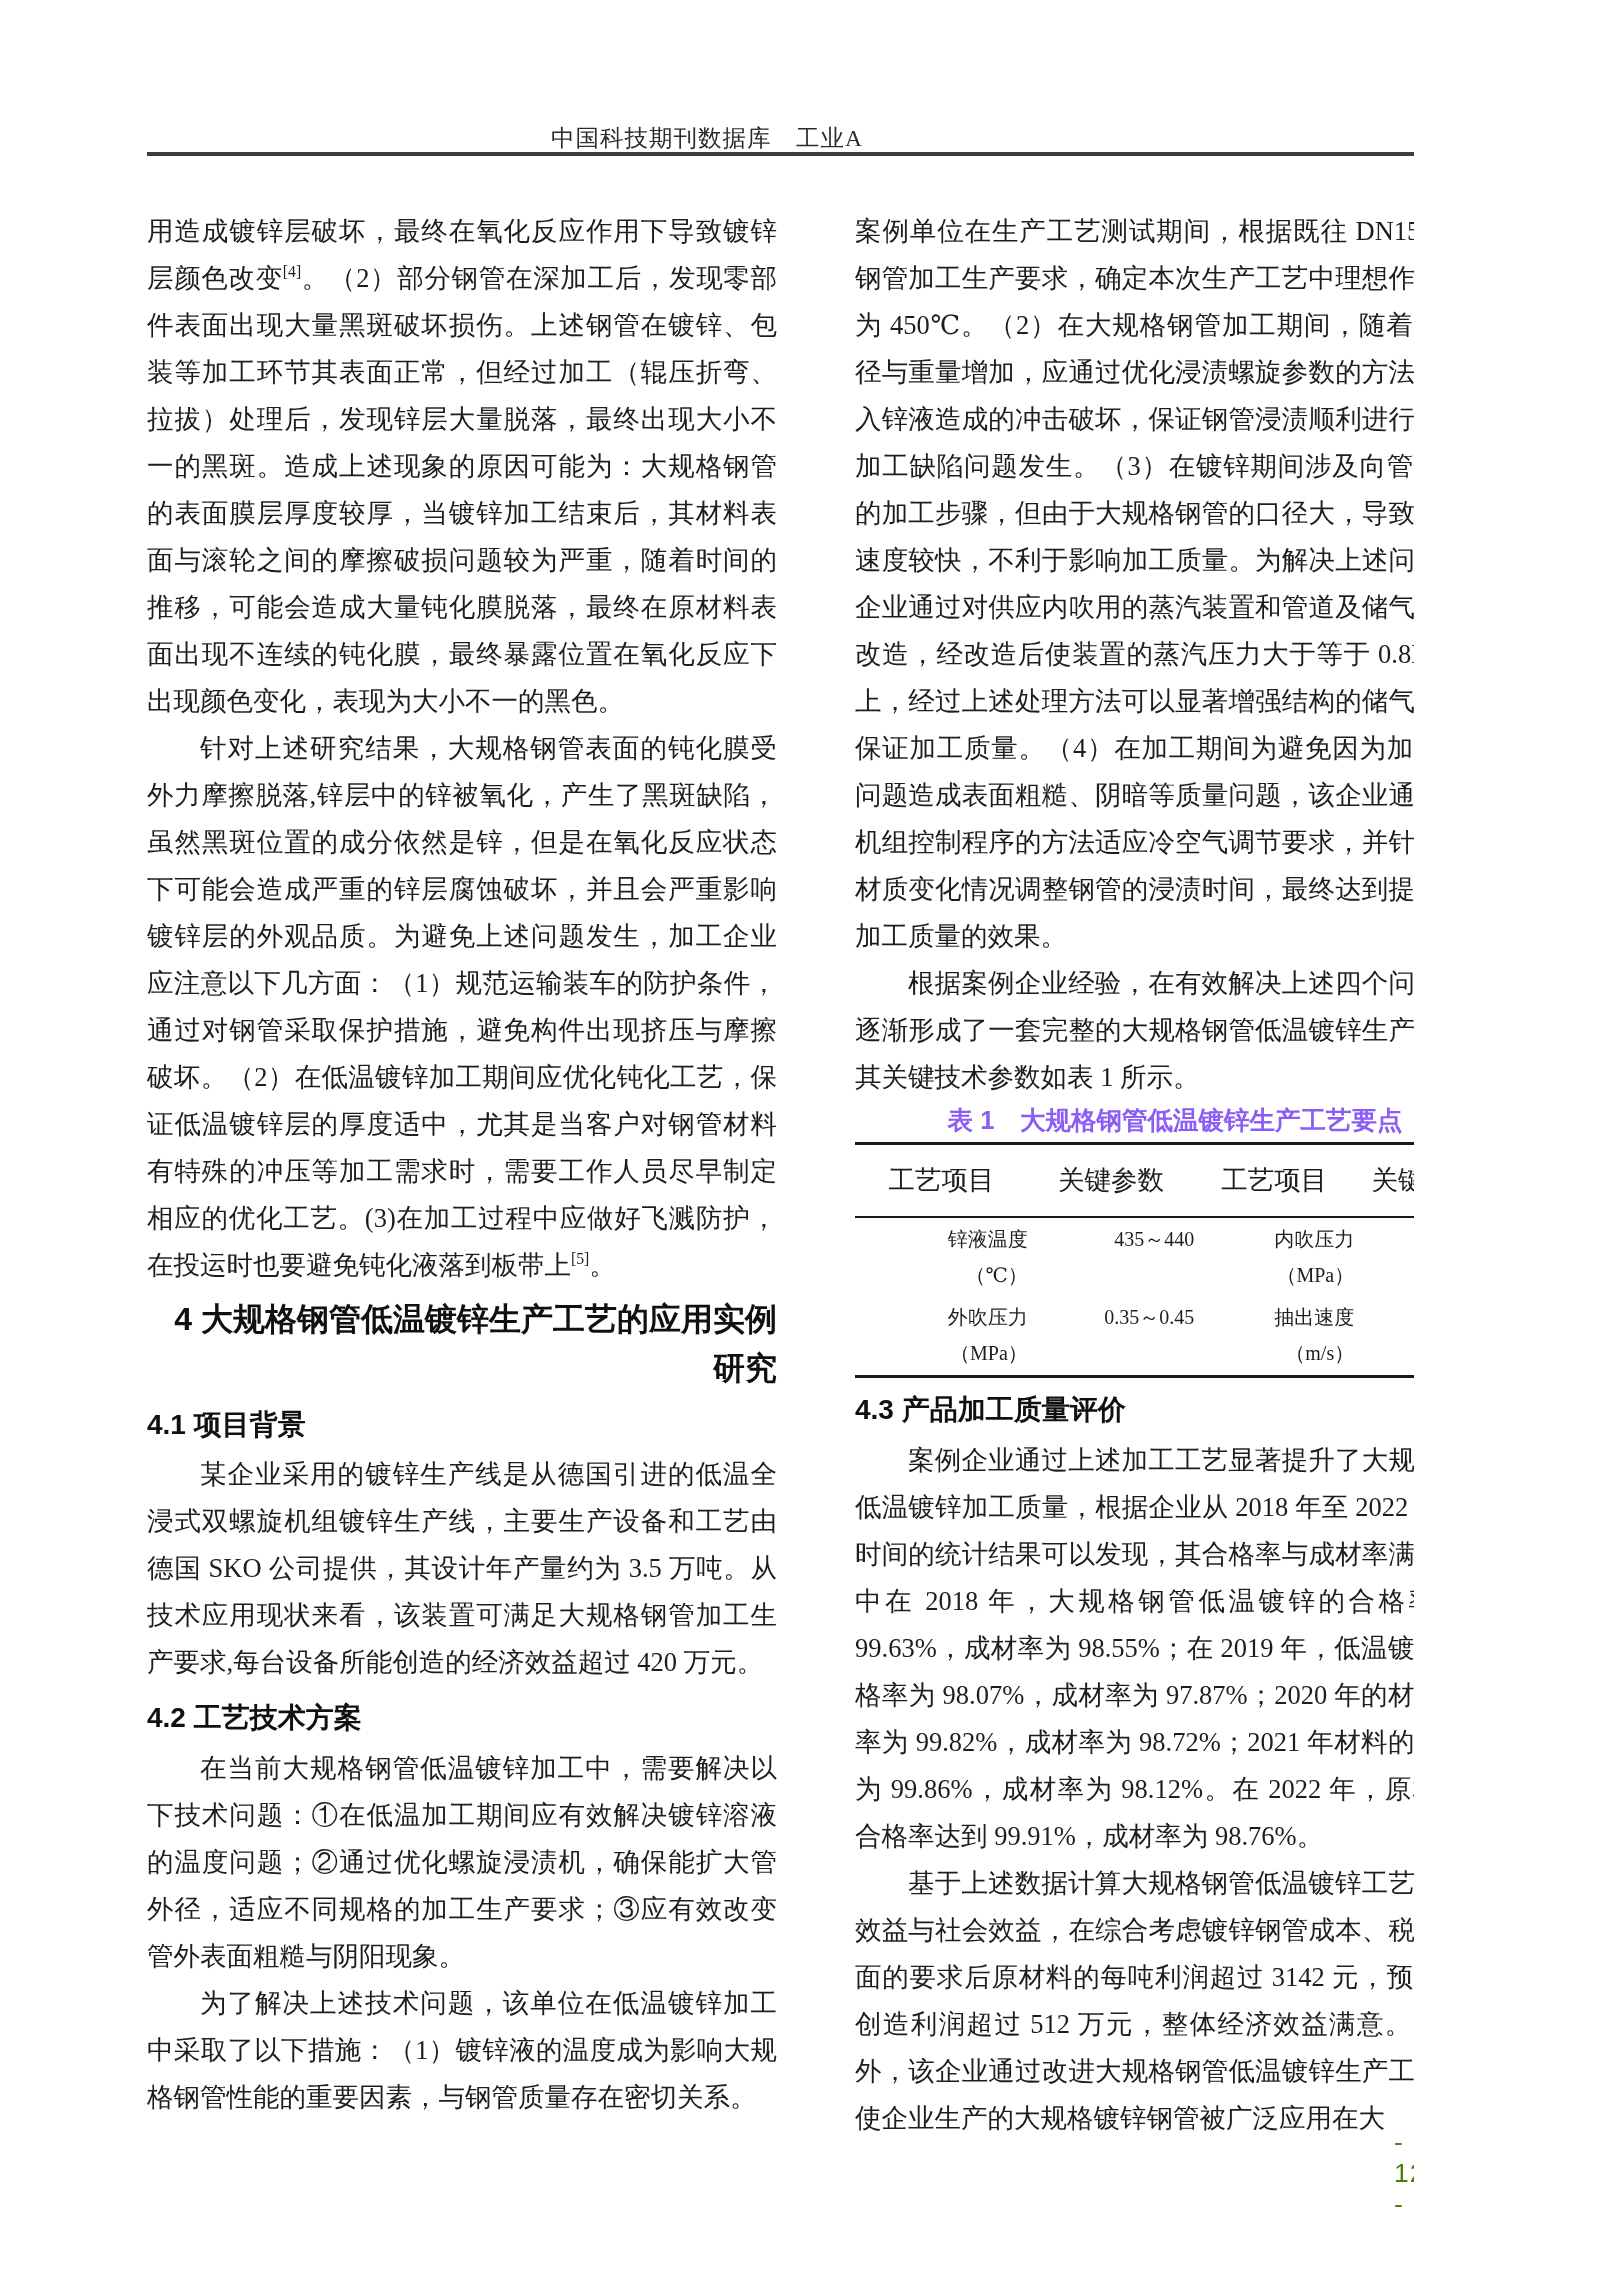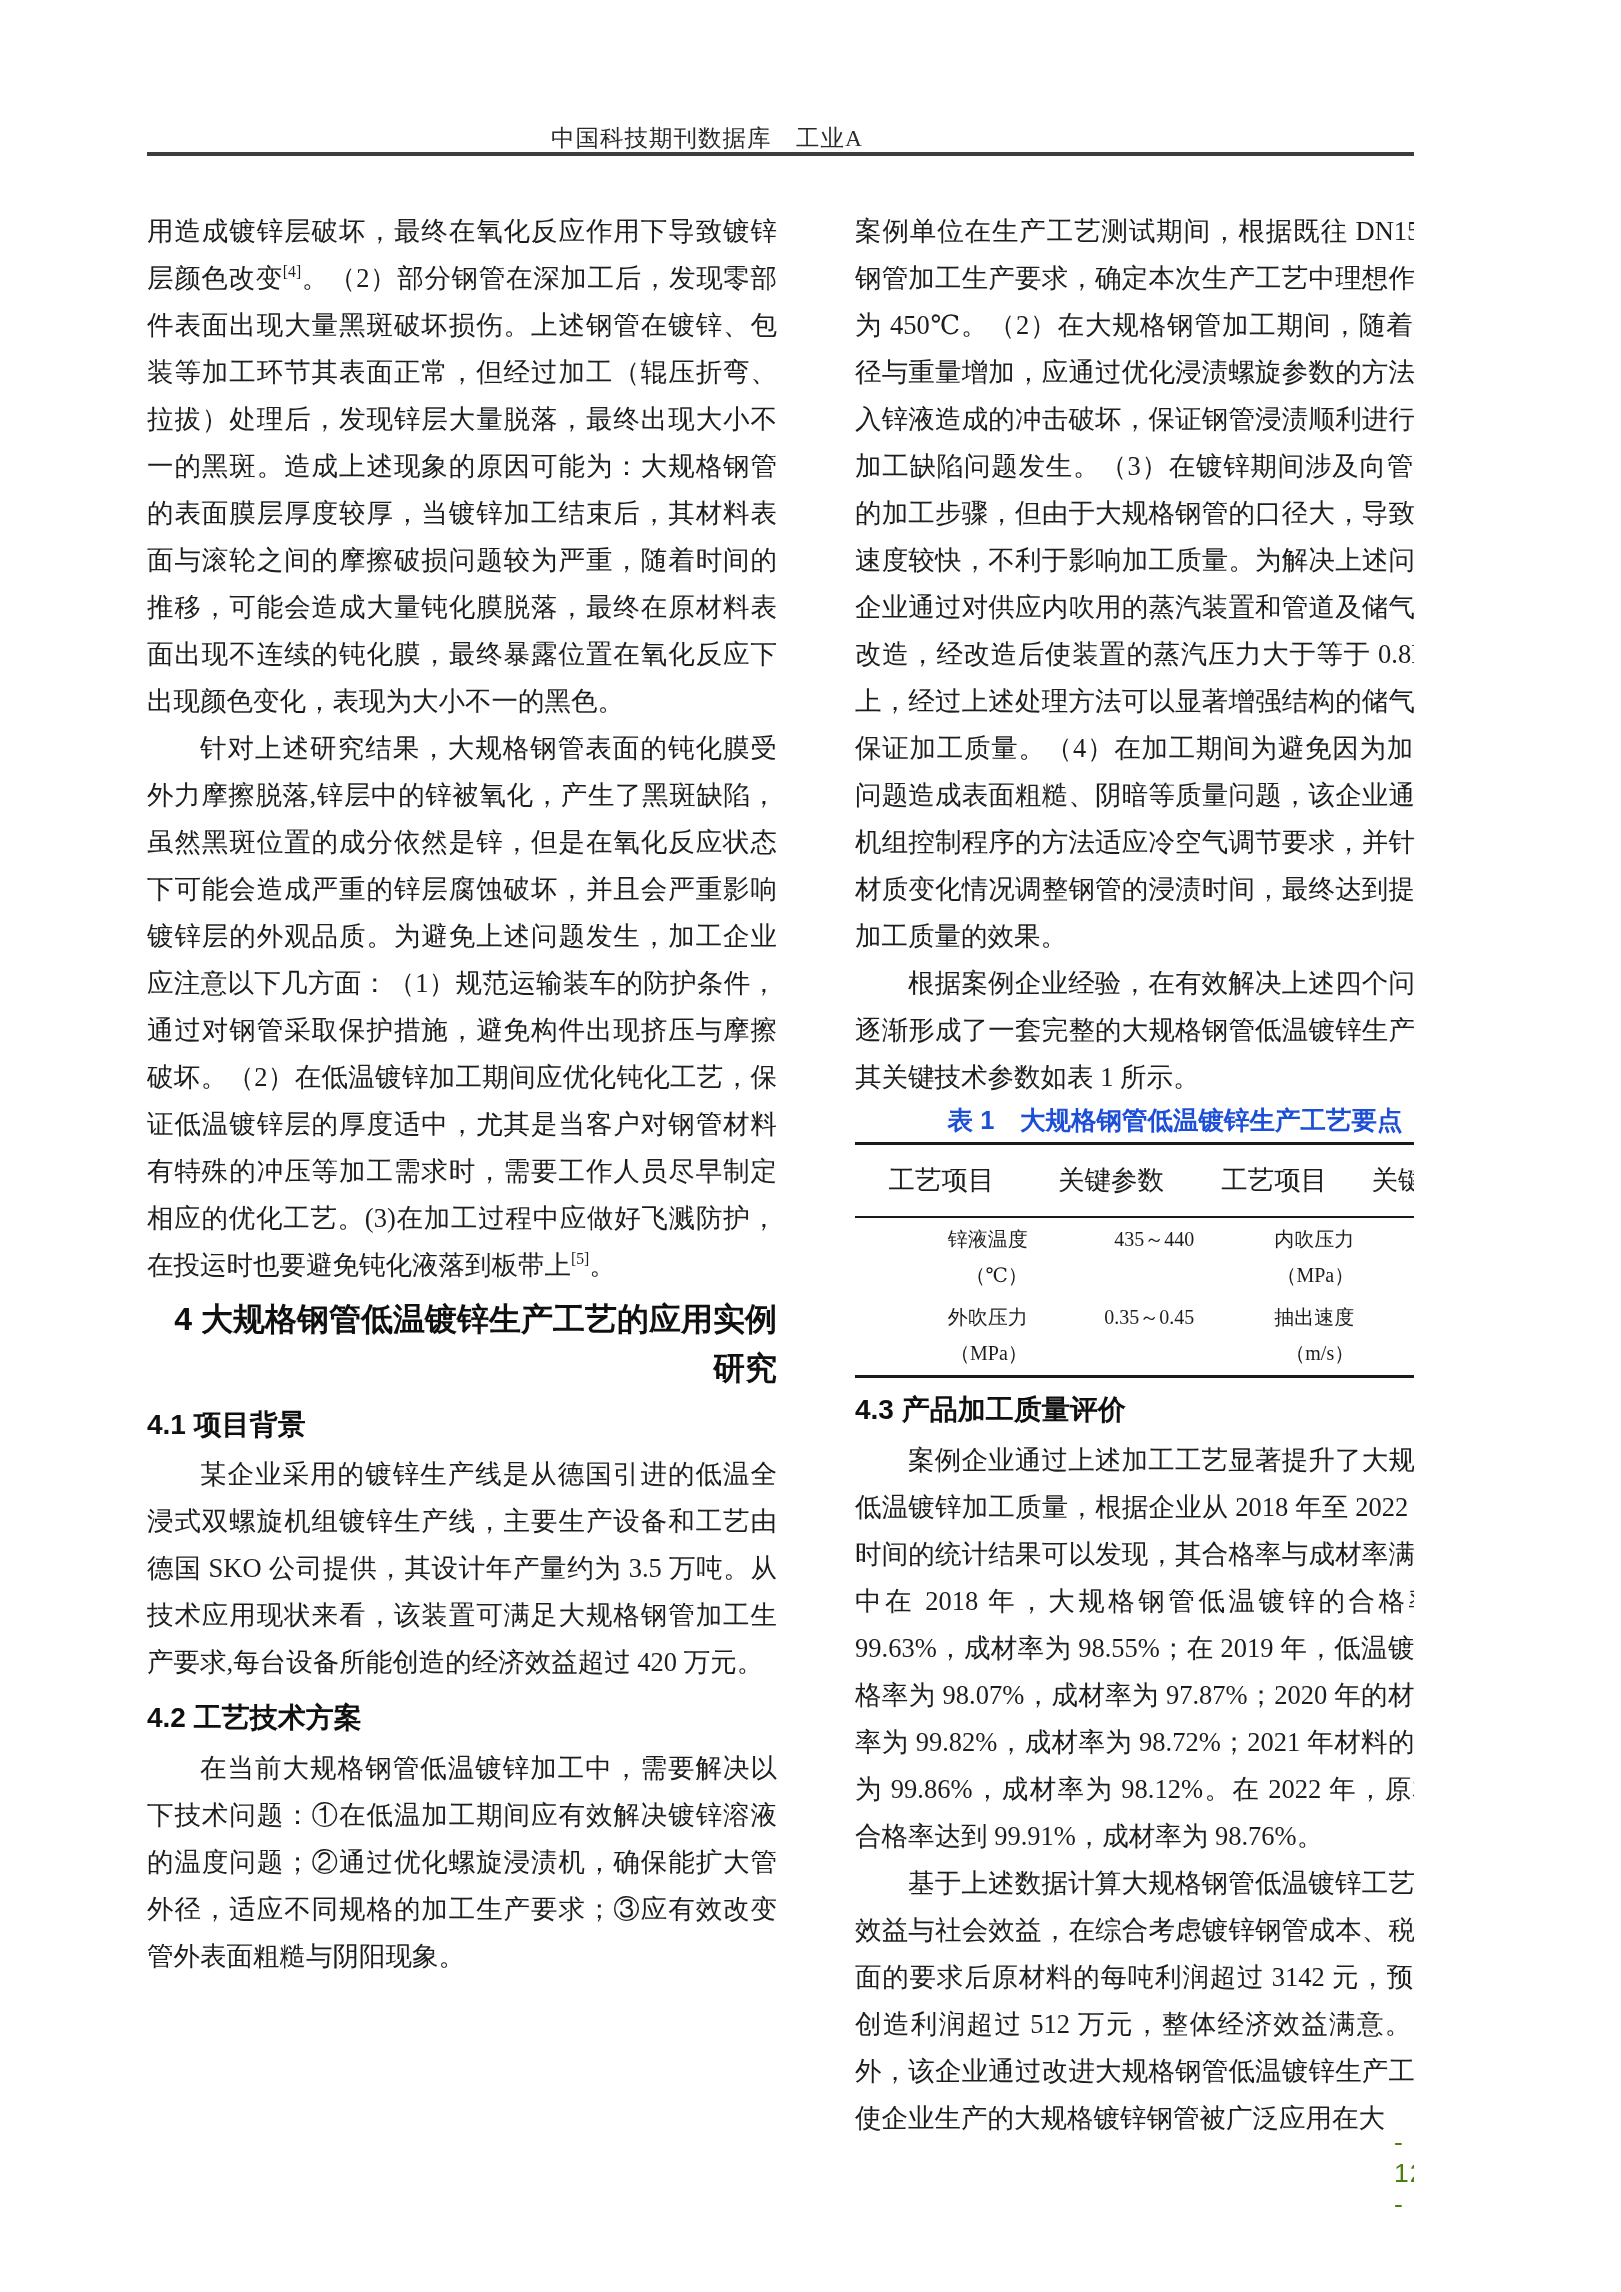--- a/index.html
+++ b/index.html
@@ -42,21 +42,21 @@
   }
   h3.subsection-heading {
     font-family:"Liberation Sans","DejaVu Sans",sans-serif;
     font-weight:700; color:#101010;
     font-size:28px; line-height:35px;
     margin:13.7px 0 9.8px 0;
     text-align:left;
   }
   .table-caption {
     font-family:"Liberation Sans","DejaVu Sans",sans-serif;
-    font-weight:700; color:#1d4ed8;
+    font-weight:700; color:#8b5cf6;
     font-size:25.5px; line-height:31px;
     text-align:center;
     margin:3.9px 0 5.9px 0;
   }
   table.data-table {
     width:100%;
     border-collapse:collapse;
     border-top:3.9px solid #1a1a1a;
     border-bottom:3.9px solid #1a1a1a;
     table-layout:fixed;
@@ -89,20 +89,21 @@
   <div class="header-rule"></div>
 
   <div class="col col-left">
     <p class="body-text"><span>用造成镀锌层破坏，最终在氧化反应作用下导致镀锌层颜色改变</span><sup class="ref">[4]</sup><span>。（2）部分钢管在深加工后，发现零部件表面出现大量黑斑破坏损伤。上述钢管在镀锌、包装等加工环节其表面正常，但经过加工（辊压折弯、拉拔）处理后，发现锌层大量脱落，最终出现大小不一的黑斑。造成上述现象的原因可能为：大规格钢管的表面膜层厚度较厚，当镀锌加工结束后，其材料表面与滚轮之间的摩擦破损问题较为严重，随着时间的推移，可能会造成大量钝化膜脱落，最终在原材料表面出现不连续的钝化膜，最终暴露位置在氧化反应下出现颜色变化，表现为大小不一的黑色。</span></p>
     <p class="body-text indent"><span>针对上述研究结果，大规格钢管表面的钝化膜受外力摩擦脱落,锌层中的锌被氧化，产生了黑斑缺陷，虽然黑斑位置的成分依然是锌，但是在氧化反应状态下可能会造成严重的锌层腐蚀破坏，并且会严重影响镀锌层的外观品质。为避免上述问题发生，加工企业应注意以下几方面：（1）规范运输装车的防护条件，通过对钢管采取保护措施，避免构件出现挤压与摩擦破坏。（2）在低温镀锌加工期间应优化钝化工艺，保证低温镀锌层的厚度适中，尤其是当客户对钢管材料有特殊的冲压等加工需求时，需要工作人员尽早制定相应的优化工艺。(3)在加工过程中应做好飞溅防护，在投运时也要避免钝化液落到板带上</span><sup class="ref">[5]</sup><span>。</span></p>
     <h2 class="section-heading">4 大规格钢管低温镀锌生产工艺的应用实例研究</h2>
     <h3 class="subsection-heading">4.1 项目背景</h3>
     <p class="body-text indent">某企业采用的镀锌生产线是从德国引进的低温全浸式双螺旋机组镀锌生产线，主要生产设备和工艺由德国 SKO 公司提供，其设计年产量约为 3.5 万吨。从技术应用现状来看，该装置可满足大规格钢管加工生产要求,每台设备所能创造的经济效益超过 420 万元。</p>
     <h3 class="subsection-heading">4.2 工艺技术方案</h3>
     <p class="body-text indent">在当前大规格钢管低温镀锌加工中，需要解决以下技术问题：①在低温加工期间应有效解决镀锌溶液的温度问题；②通过优化螺旋浸渍机，确保能扩大管外径，适应不同规格的加工生产要求；③应有效改变管外表面粗糙与阴阳现象。</p>
+    <p class="body-text indent">为了解决上述技术问题，该单位在低温镀锌加工中采取了以下措施：（1）镀锌液的温度成为影响大规格钢管性能的重要因素，与钢管质量存在密切关系。</p>
   </div>
 
   <div class="col col-right">
     <p class="body-text">案例单位在生产工艺测试期间，根据既往 DN150 镀锌钢管加工生产要求，确定本次生产工艺中理想作业温度为 450℃。（2）在大规格钢管加工期间，随着钢管外径与重量增加，应通过优化浸渍螺旋参数的方法降低侵入锌液造成的冲击破坏，保证钢管浸渍顺利进行，降低加工缺陷问题发生。（3）在镀锌期间涉及向管内吹锌的加工步骤，但由于大规格钢管的口径大，导致其散热速度较快，不利于影响加工质量。为解决上述问题，该企业通过对供应内吹用的蒸汽装置和管道及储气罐进行改造，经改造后使装置的蒸汽压力大于等于 0.8MPa 以上，经过上述处理方法可以显著增强结构的储气能力，保证加工质量。（4）在加工期间为避免因为加工工艺问题造成表面粗糙、阴暗等质量问题，该企业通过改进机组控制程序的方法适应冷空气调节要求，并针对钢管材质变化情况调整钢管的浸渍时间，最终达到提升现场加工质量的效果。</p>
     <p class="body-text indent">根据案例企业经验，在有效解决上述四个问题后，逐渐形成了一套完整的大规格钢管低温镀锌生产工艺，其关键技术参数如表 1 所示。</p>
     <div class="table-caption">表 1　大规格钢管低温镀锌生产工艺要点</div>
     <table class="data-table">
       <colgroup>
         <col style="width:27%">
         <col style="width:26%">

